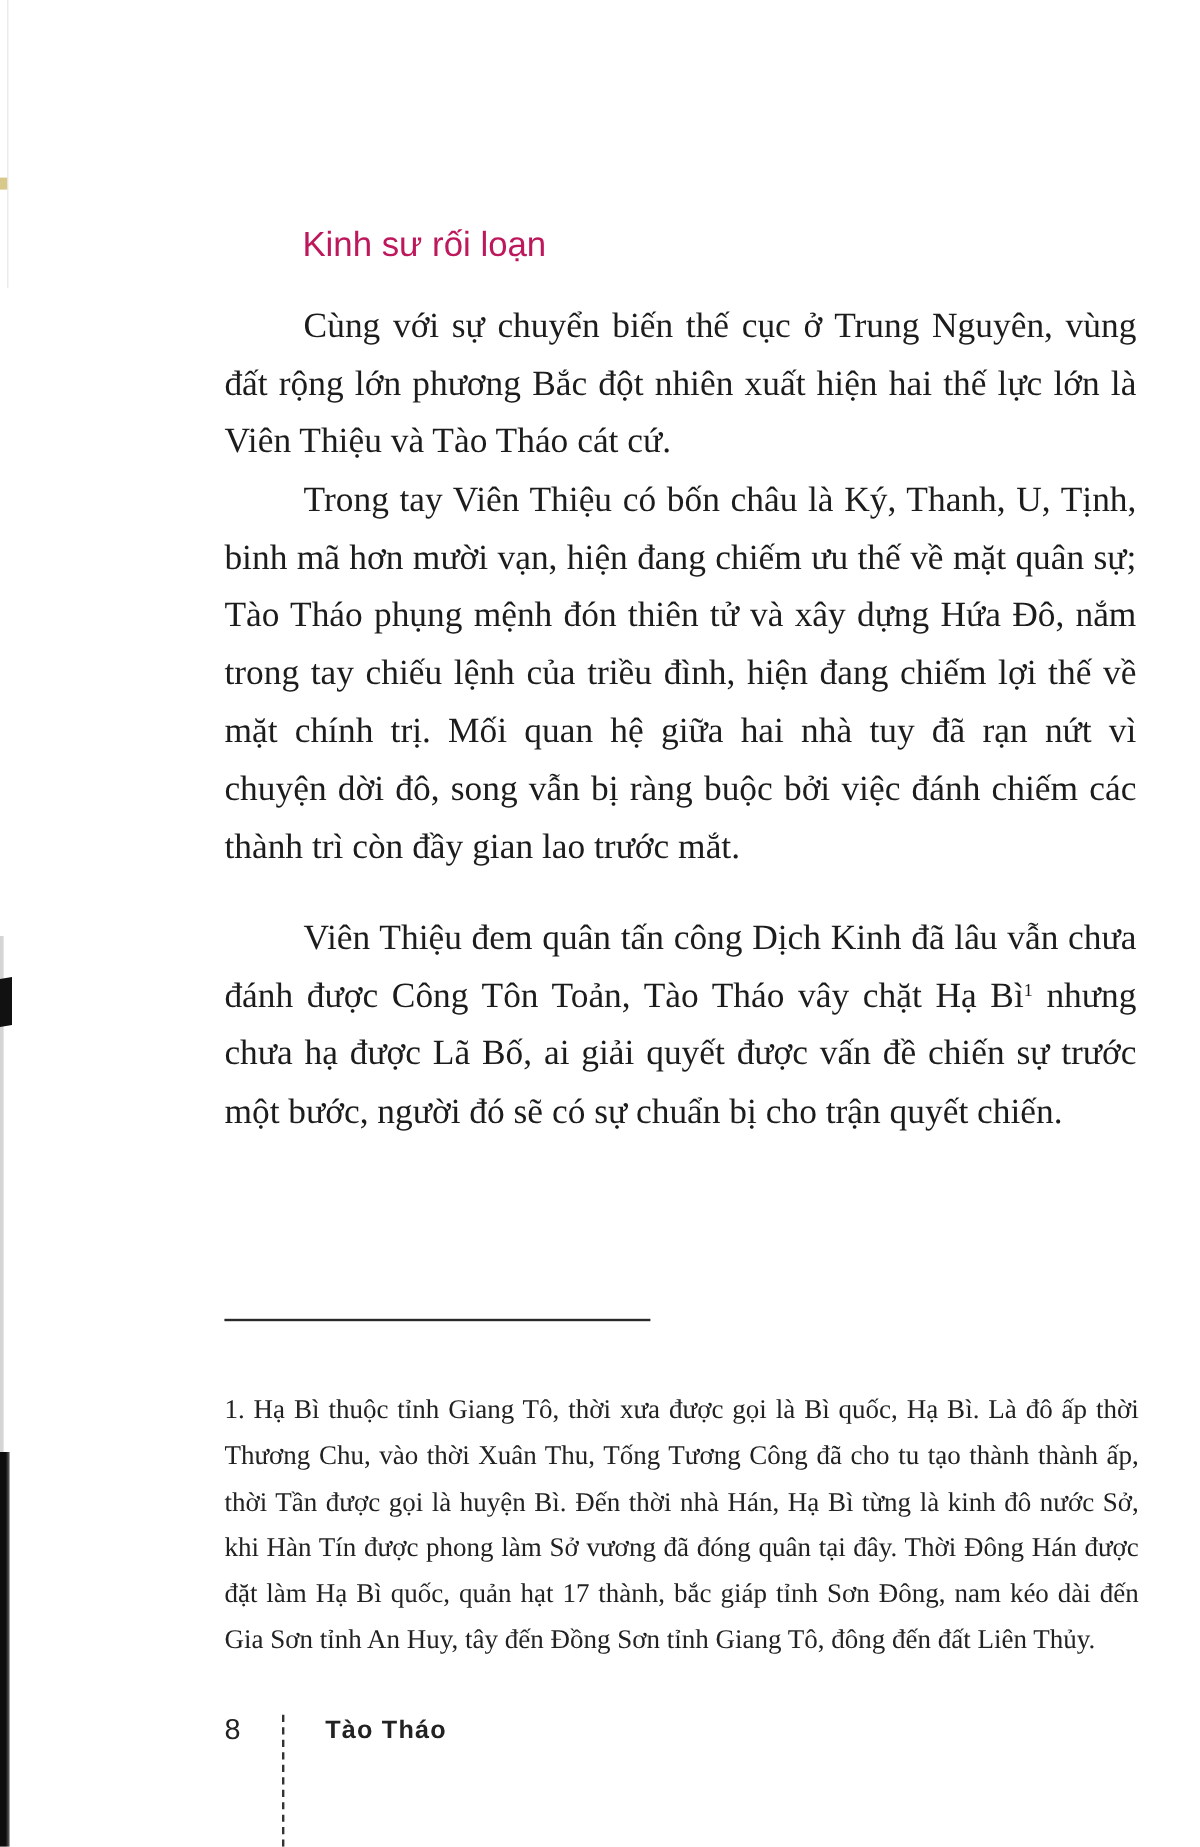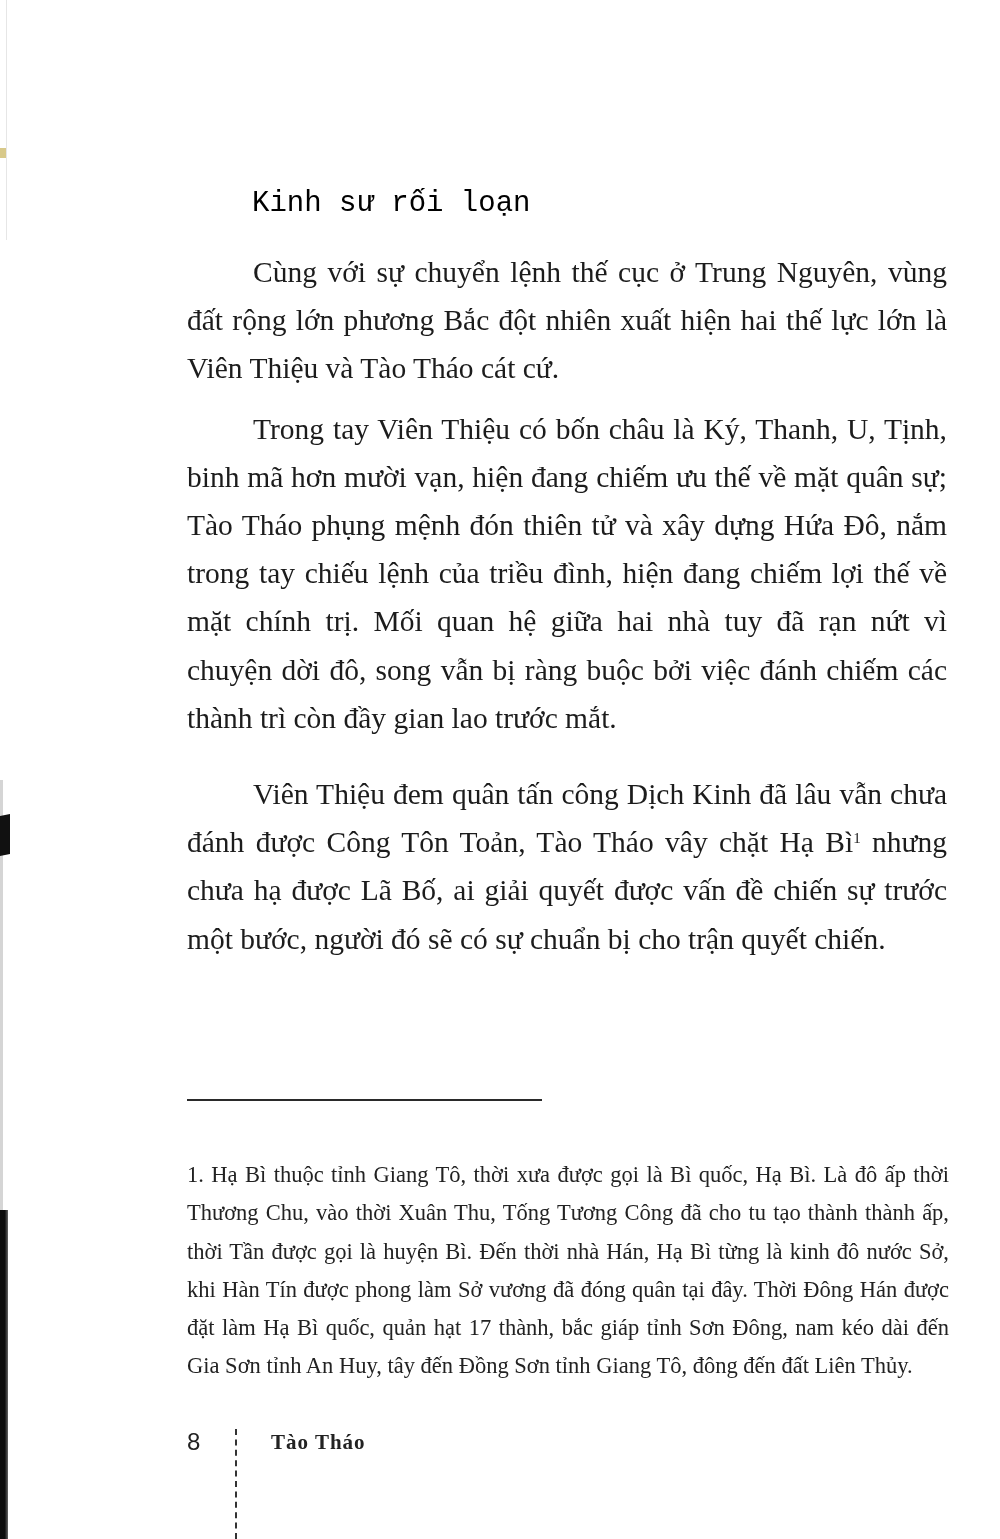--- a/index.html
+++ b/index.html
@@ -48,38 +48,38 @@
     background: #d5d5d5;
   }
 
   .page-content {
     position: absolute;
     left: 187px;
     top: 182px;
     width: 760px;
   }
   .section-heading {
-    font-family: Liberation Mono, monospace;
+    font-family: Liberation Sans, sans-serif;
     font-size: 29px;
     line-height: 44px;
     margin: 0 0 0 65px;
     font-weight: normal;
     letter-spacing: 0px;
-    color: #000000;
+    color: #be185d;
   }
   .body-paragraph {
     font-size: 29.5px;
     line-height: 48.2px;
     text-align: justify;
     text-indent: 66px;
     margin: 0;
     color: #1c1c1c;
   }
   .p1 { margin-top: 22px; }
-  .p2 { margin-top: 12px; }
+  .p2 { }
   .p4 { margin-top: 28px; }
   sup.fn-ref {
     font-size: 15px;
     vertical-align: top;
     position: relative;
     top: -4px;
   }
 
   .footnote-rule {
     position: absolute;
@@ -118,41 +118,41 @@
   }
   .footer-divider {
     position: absolute;
     left: 48px; top: 4px;
     width: 0; height: 110px;
     border-left: 2px dashed #333;
   }
   .running-title {
     position: absolute;
     left: 84px; top: 2px;
-    font-family: Liberation Serif, serif;
+    font-family: Liberation Sans, sans-serif;
     font-size: 21px;
     font-weight: bold;
     letter-spacing: 1px;
     line-height: 30px;
     color: #222;
   }
 </style>
 </head>
 <body>
 
 <div class="edge-line"></div>
 <div class="edge-mark-top"></div>
 <div class="edge-gray"></div>
 <div class="edge-dark-1"></div>
 <div class="edge-dark-2"></div>
 
 <main class="page-content">
   <h2 class="section-heading">Kinh sư rối loạn</h2>
 
-  <p class="body-paragraph p1">Cùng với sự chuyển lệnh thế cục ở Trung Nguyên, vùng đất rộng lớn phương Bắc đột nhiên xuất hiện hai thế lực lớn là Viên Thiệu và Tào Tháo cát cứ.</p>
+  <p class="body-paragraph p1">Cùng với sự chuyển biến thế cục ở Trung Nguyên, vùng đất rộng lớn phương Bắc đột nhiên xuất hiện hai thế lực lớn là Viên Thiệu và Tào Tháo cát cứ.</p>
   <p class="body-paragraph p2">Trong tay Viên Thiệu có bốn châu là Ký, Thanh, U, Tịnh, binh mã hơn mười vạn, hiện đang chiếm ưu thế về mặt quân sự; Tào Tháo phụng mệnh đón thiên tử và xây dựng Hứa Đô, nắm trong tay chiếu lệnh của triều đình, hiện đang chiếm lợi thế về mặt chính trị. Mối quan hệ giữa hai nhà tuy đã rạn nứt vì chuyện dời đô, song vẫn bị ràng buộc bởi việc đánh chiếm các thành trì còn đầy gian lao trước mắt.</p>
   <p class="body-paragraph p4"><span>Viên Thiệu đem quân tấn công Dịch Kinh đã lâu vẫn chưa đánh được Công Tôn Toản, Tào Tháo vây chặt Hạ Bì</span><sup class="fn-ref">1</sup><span> nhưng chưa hạ được Lã Bố, ai giải quyết được vấn đề chiến sự trước một bước, người đó sẽ có sự chuẩn bị cho trận quyết chiến.</span></p>
 </main>
 
 <div class="footnote-rule"></div>
 <p class="footnote">1. Hạ Bì thuộc tỉnh Giang Tô, thời xưa được gọi là Bì quốc, Hạ Bì. Là đô ấp thời Thương Chu, vào thời Xuân Thu, Tống Tương Công đã cho tu tạo thành thành ấp, thời Tần được gọi là huyện Bì. Đến thời nhà Hán, Hạ Bì từng là kinh đô nước Sở, khi Hàn Tín được phong làm Sở vương đã đóng quân tại đây. Thời Đông Hán được đặt làm Hạ Bì quốc, quản hạt 17 thành, bắc giáp tỉnh Sơn Đông, nam kéo dài đến Gia Sơn tỉnh An Huy, tây đến Đồng Sơn tỉnh Giang Tô, đông đến đất Liên Thủy.</p>
 
 <footer class="page-footer">
   <span class="page-number">8</span>
   <span class="footer-divider"></span>

